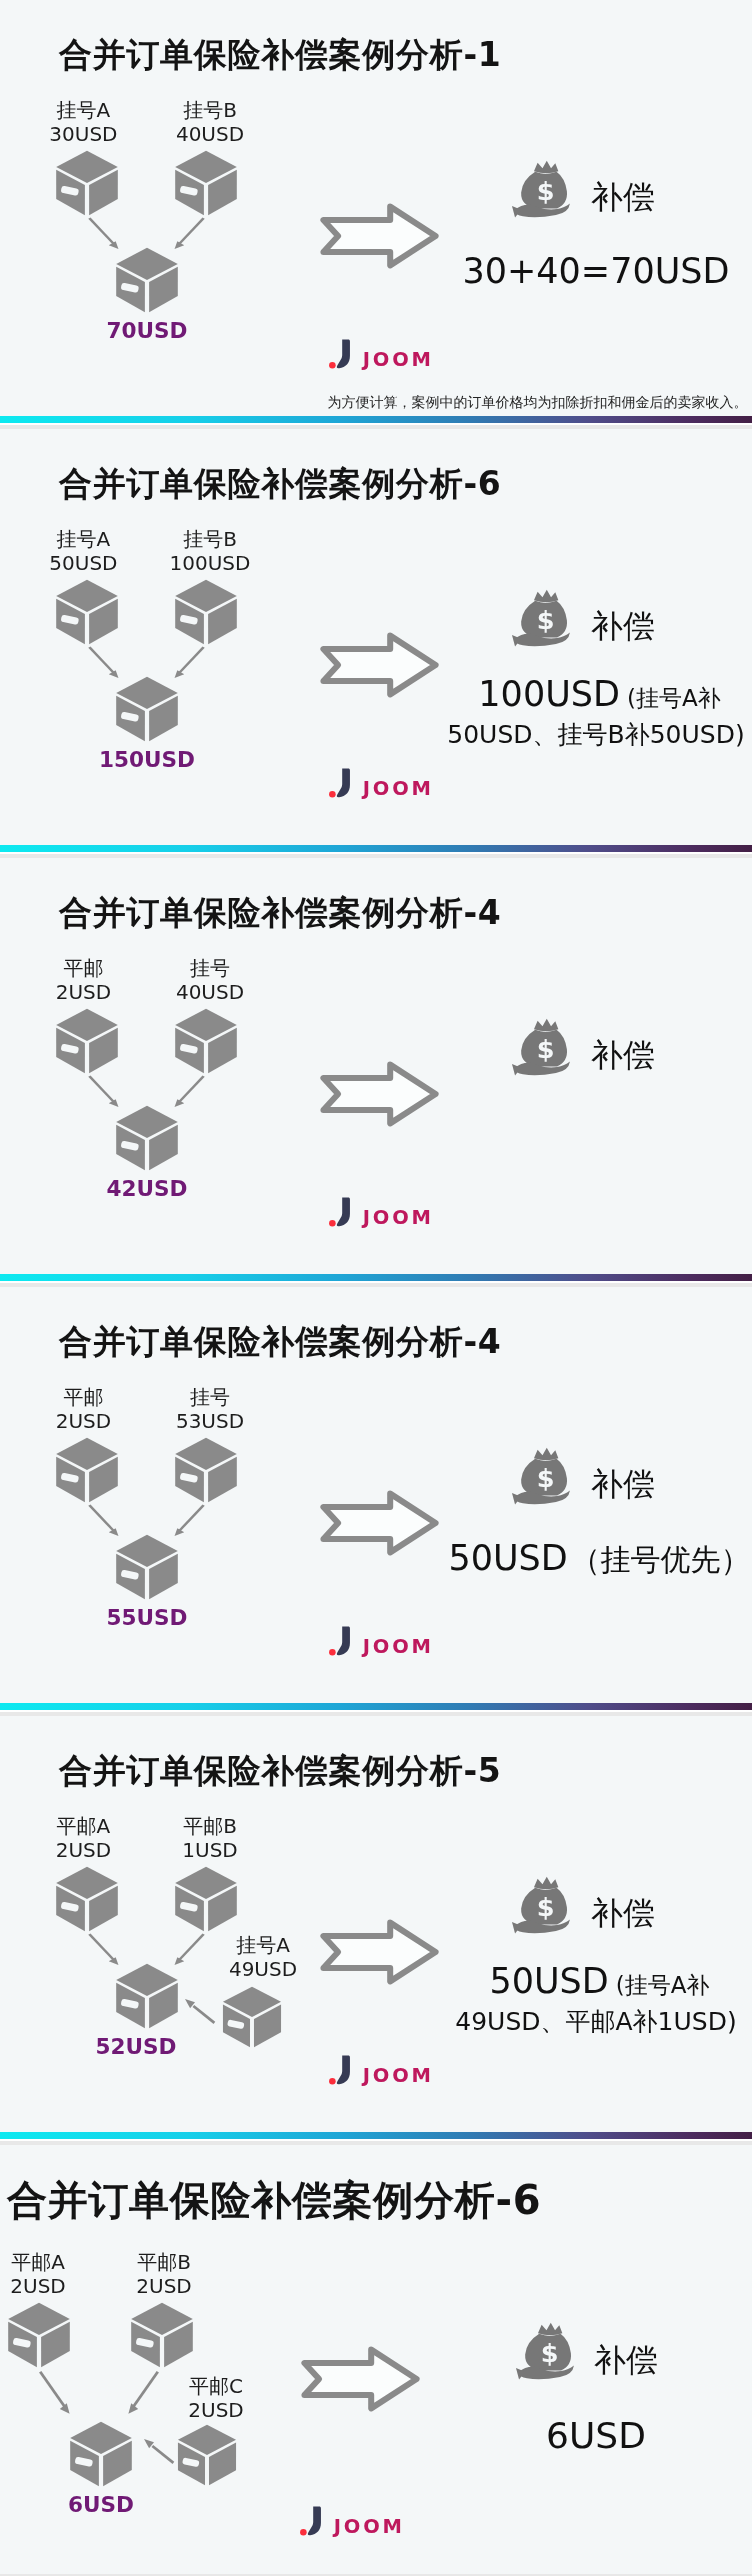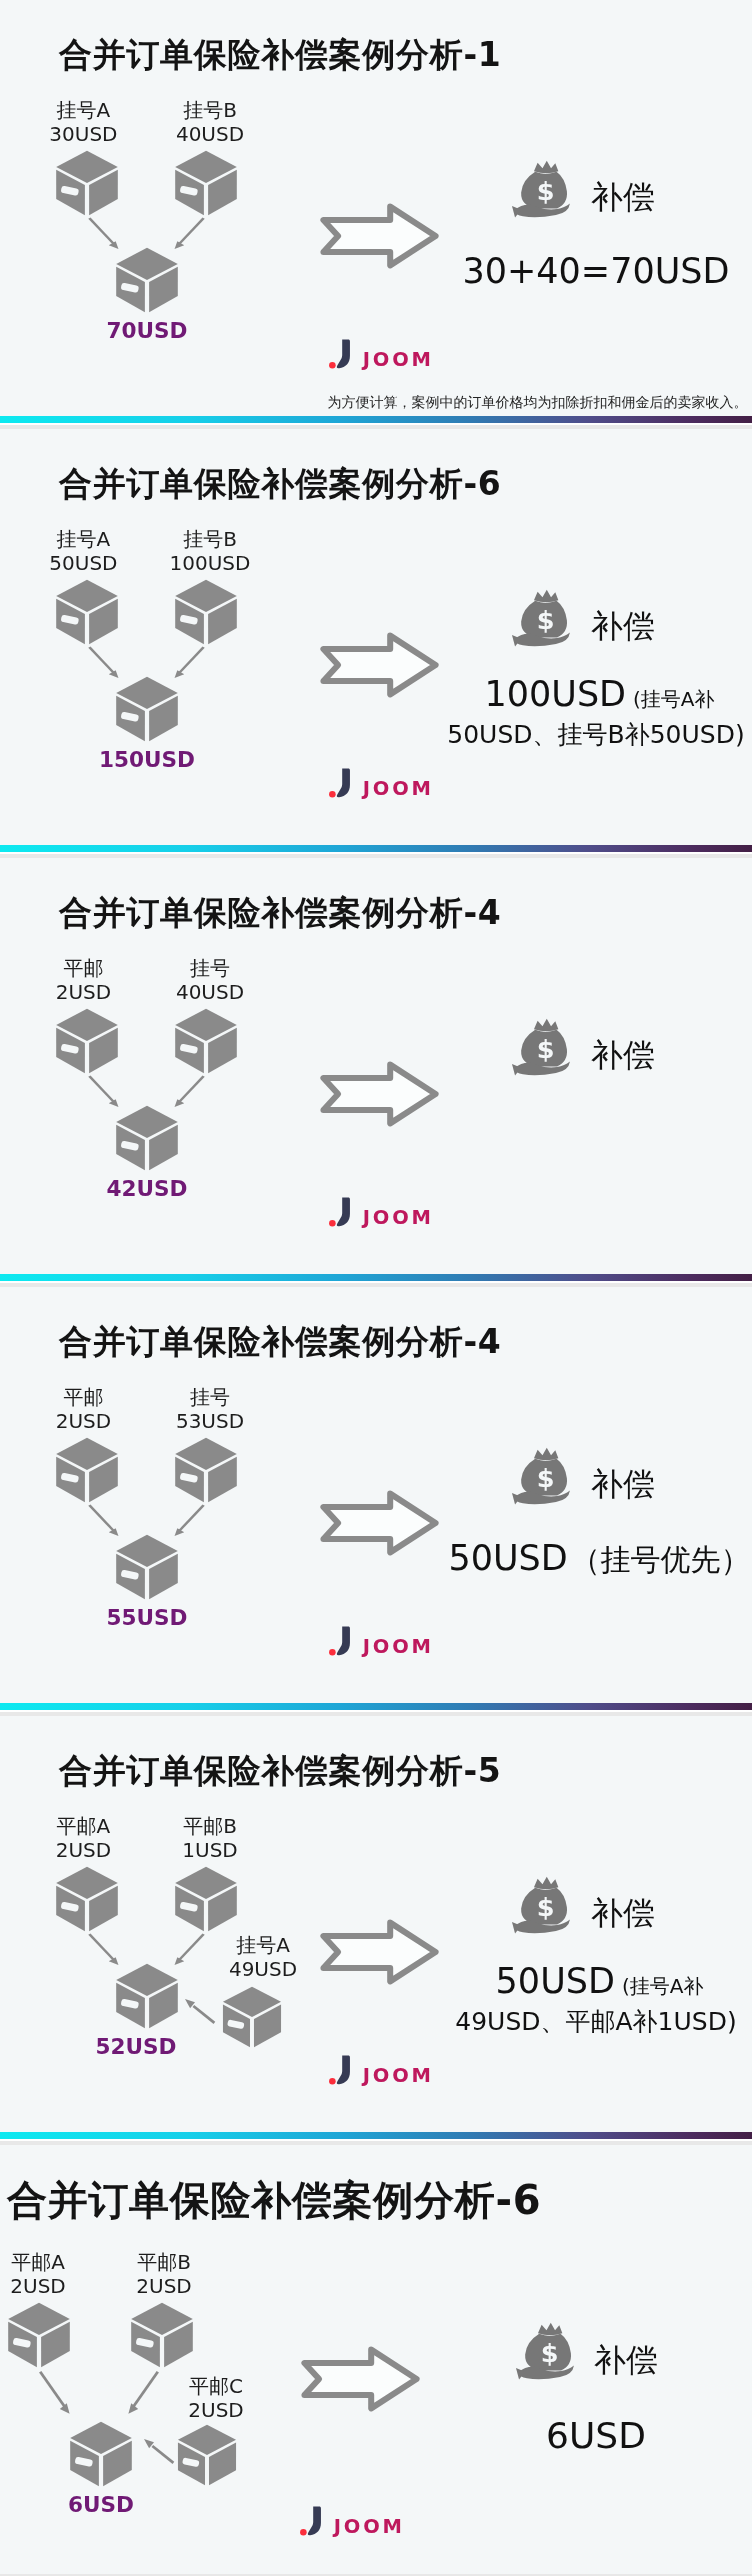--- a/index.html
+++ b/index.html
@@ -42,21 +42,21 @@
   .s6 .bigarrow{left:298px;top:199px;}
   .bag{position:absolute;left:512px;top:159px;width:61px;height:61px;}
   .s6 .bag{top:176px;left:516px;}
   .comp{position:absolute;left:591px;top:176px;font-size:32px;color:#111;white-space:nowrap;}
   .s6 .comp{top:194px;left:594px;}
   .result{position:absolute;left:446px;top:245px;width:307px;text-align:center;color:#111;white-space:nowrap;}
   .s1 .result,.s3 .result,.s4 .result{top:251px;}
   .s6 .result{top:270px;}
   .result .big{font-size:35px;}
   .s6 .result .big{font-size:36px;}
-  .result .small{font-size:20px;margin-left:7px;}
+  .result .small{font-size:23px;margin-left:7px;}
   .s4 .result .small{font-size:30px;margin-left:2.8px;margin-top:12px;}
   .result2{position:absolute;left:432px;top:289px;width:328px;text-align:center;font-size:25px;color:#111;white-space:nowrap;}
   .logo{position:absolute;left:329px;top:339px;display:flex;align-items:flex-end;gap:9.8px;}
   .s6 .logo{left:300px;top:361px;}
   .jmark{width:24px;height:31px;}
   .jtext{font-size:19.5px;font-weight:bold;letter-spacing:2.8px;color:#be185d;line-height:21px;}
   .note{position:absolute;right:5.6px;top:394px;font-size:14px;color:#222;white-space:nowrap;}
   .hiddefs{position:absolute;width:0;height:0;overflow:hidden;}
 </style>
 </head>

